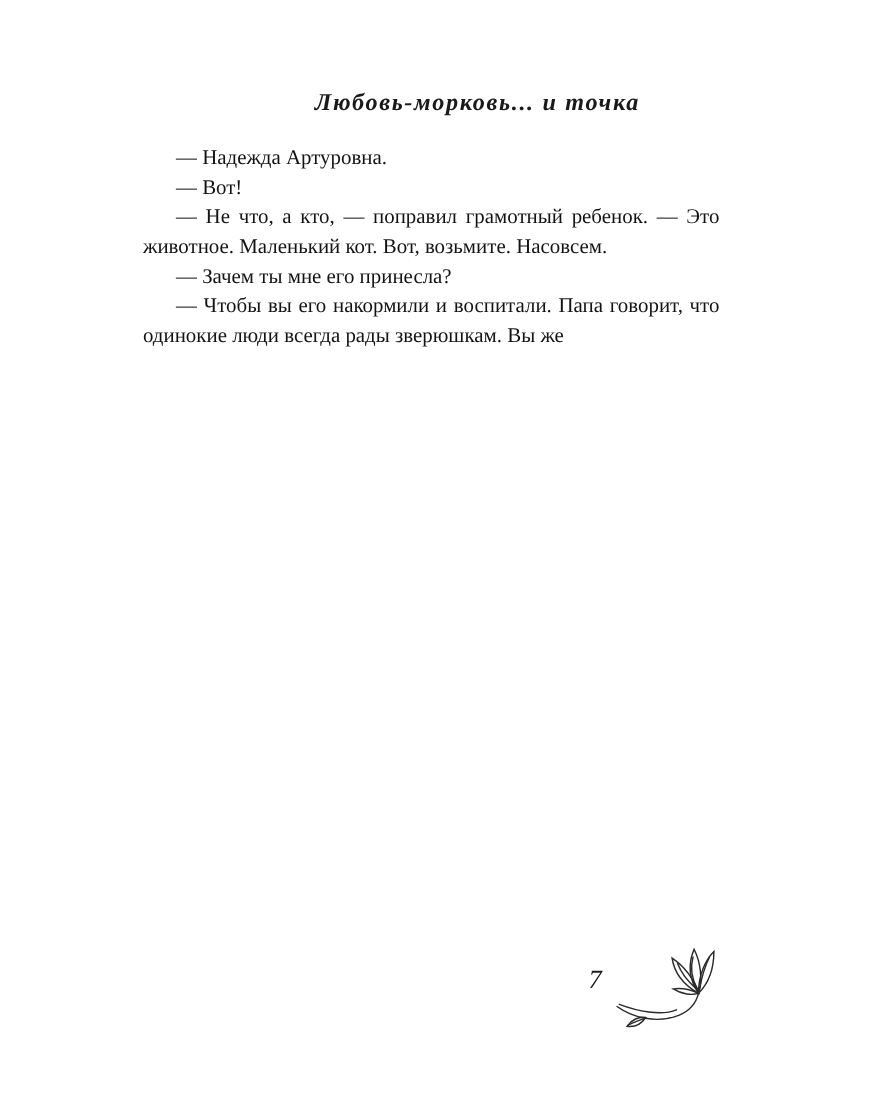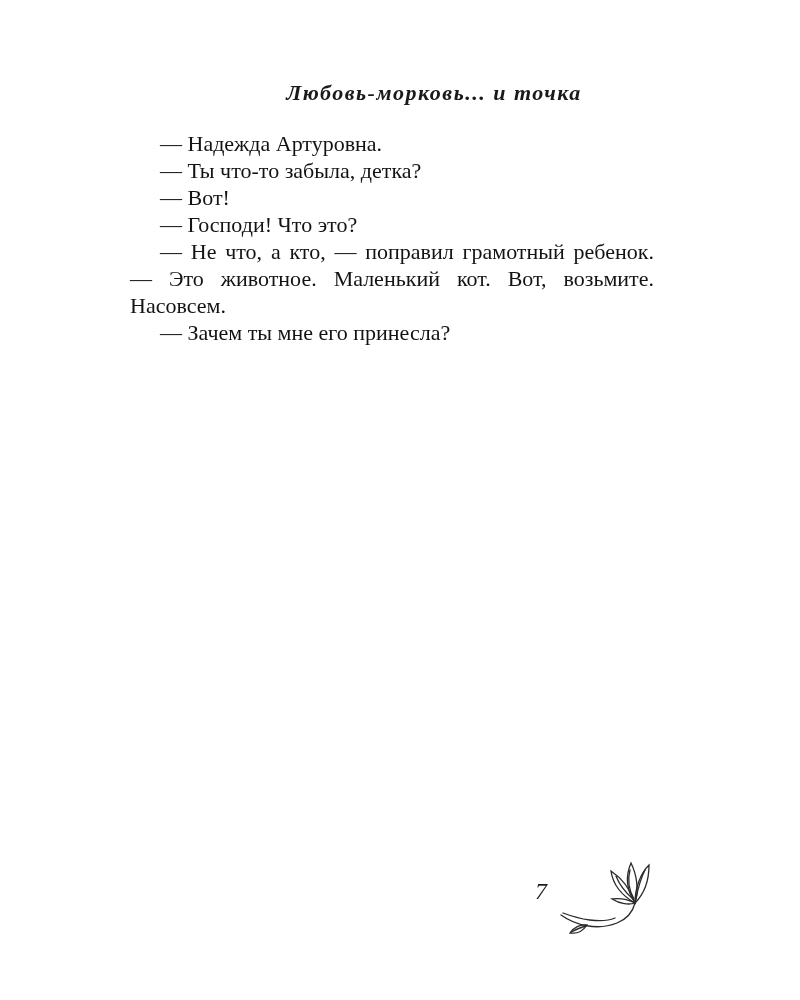--- a/index.html
+++ b/index.html
@@ -27,21 +27,21 @@
     font-size: 22px;
     letter-spacing: 1.5px;
     color: #1a1a1a;
     padding-left: 34px;
   }
   .text-block {
     position: absolute;
     top: 130px;
     left: 130px;
     width: 524px;
-    font-size: 22px;
+    font-size: 19px;
     line-height: 27px;
     text-align: justify;
   }
   .text-block p {
     margin: 0;
     padding: 0;
     text-indent: 30px;
   }
   .page-footer {
     position: absolute;
@@ -63,25 +63,24 @@
 </style>
 </head>
 <body>
 
 <div class="book-page">
 
   <div class="chapter-header">Любовь-морковь... и точка</div>
 
   <div class="text-block">
     <p>— Надежда Артуровна.</p>
-    <p>— Ты что-то забыла, детка?</p>
     <p>— Вот!</p>
-    <p>— Господи! Что это?</p>
     <p>— Не что, а кто, — поправил грамотный ребенок. — Это животное. Маленький кот. Вот, возьмите. Насовсем.</p>
     <p>— Зачем ты мне его принесла?</p>
+    <p>— Чтобы вы его накормили и воспитали. Папа говорит, что одинокие люди всегда рады зверюшкам. Вы же</p>
   </div>
 
   <div class="page-footer">
     <span class="page-number">7</span>
     <span class="flower-decoration">
       <svg width="95" height="85" viewBox="0 0 95 85" fill="none" stroke="#2a2a2a" stroke-width="1.3" stroke-linecap="round">
 
         <path d="M4,62 C18,72 40,78 60,70 C70,66 76,58 78,50"></path>
         <path d="M6,60 C22,66 44,71 58,65"></path>
 

